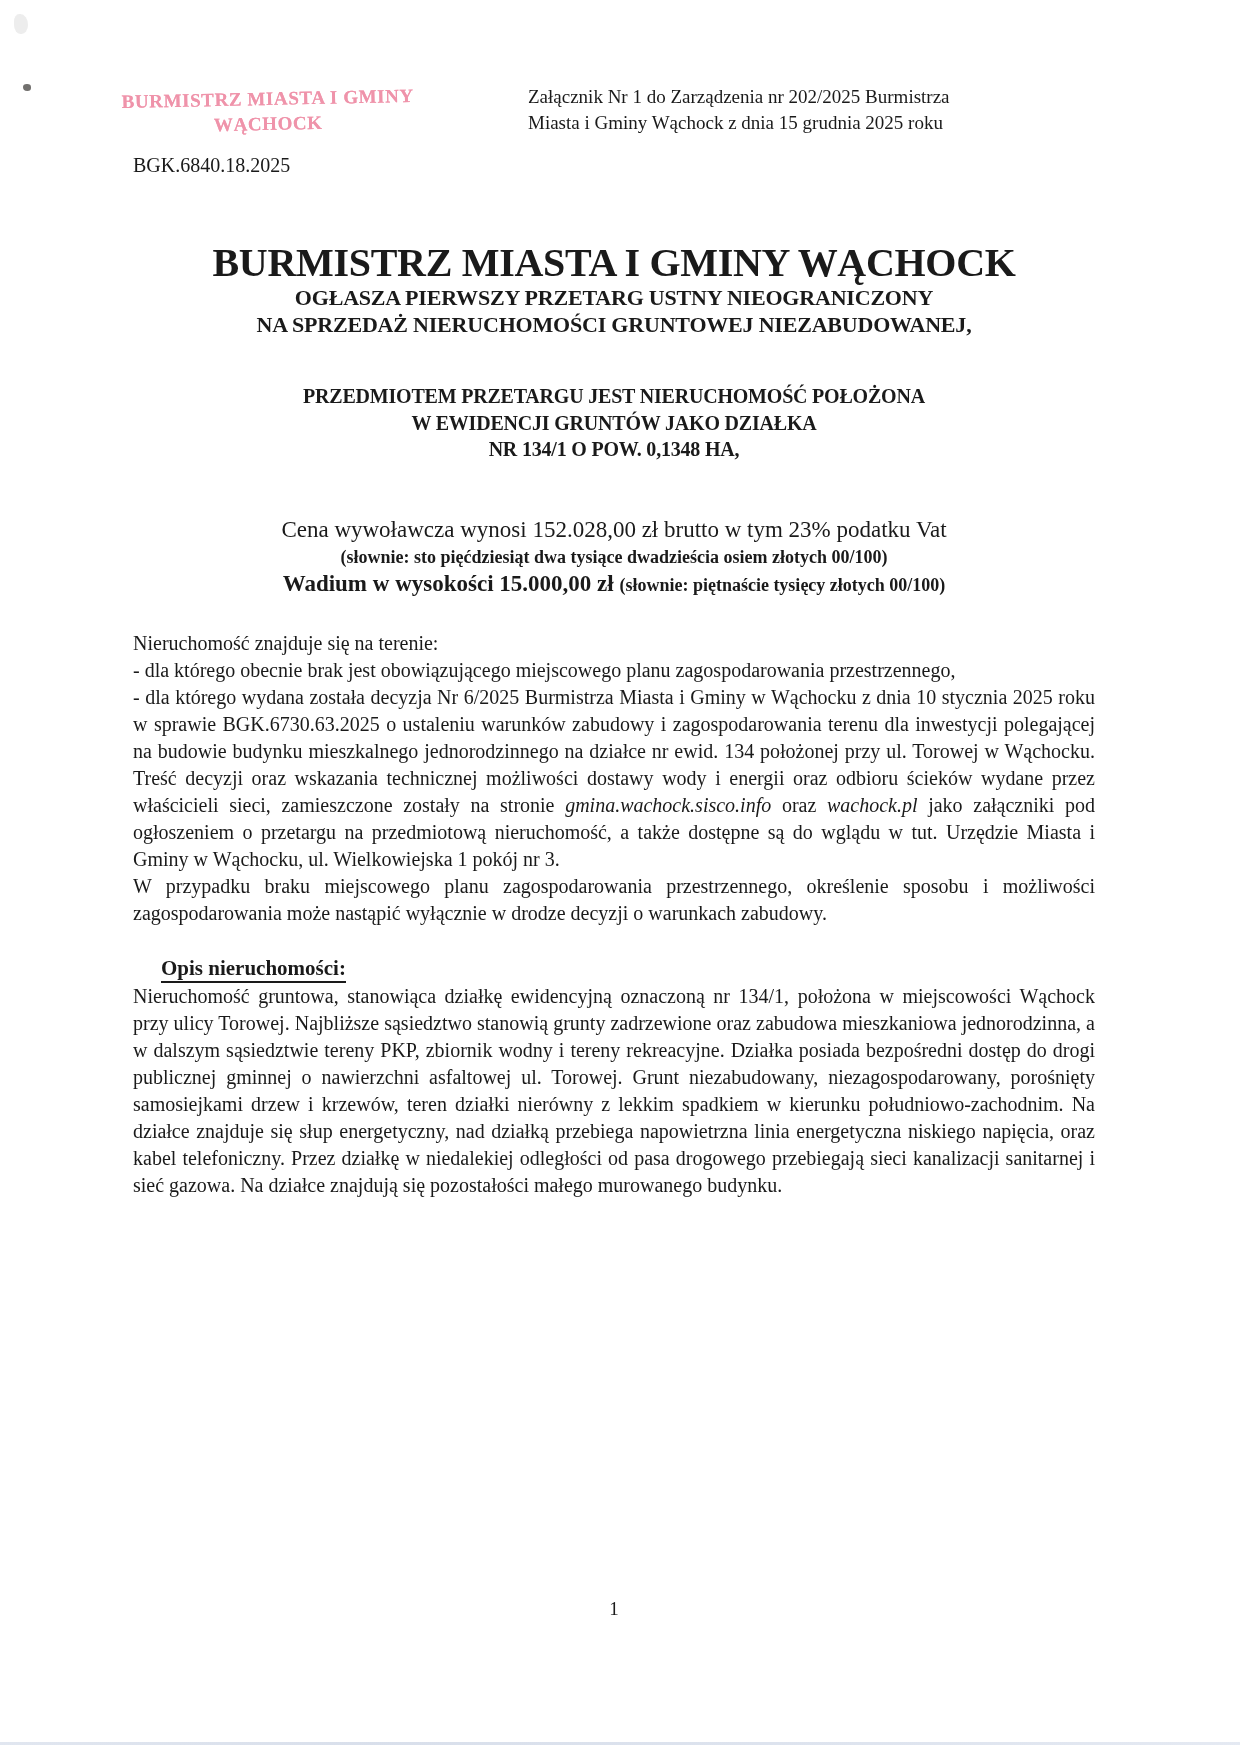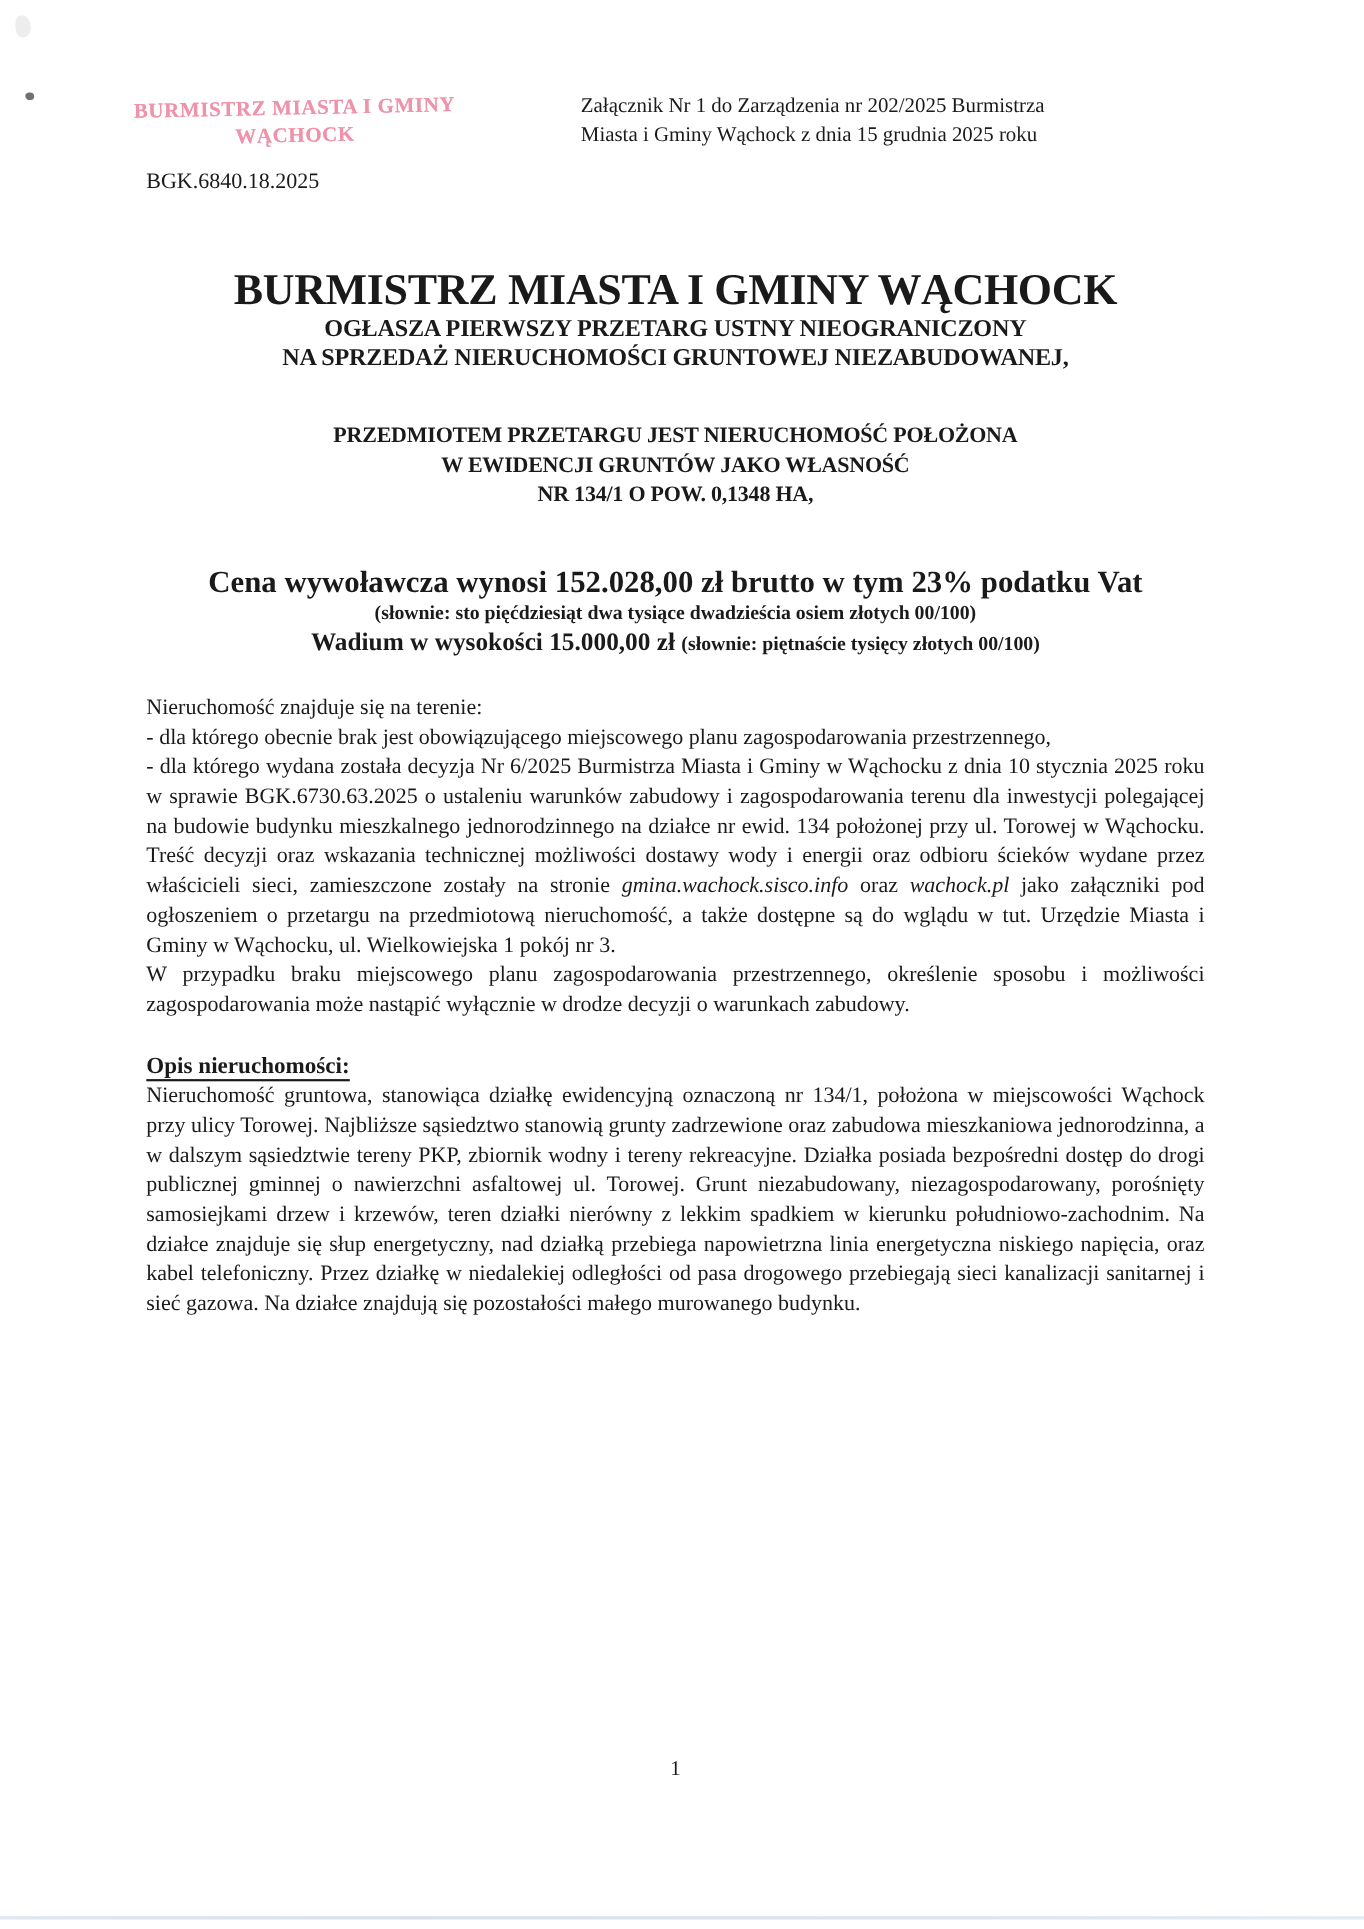--- a/index.html
+++ b/index.html
@@ -49,36 +49,37 @@
   .center-col{position:absolute;left:133px;width:962px;text-align:center;}
   .title-block{top:246px;}
   .title-main{
     font-size:40px;font-weight:bold;line-height:34px;margin:0 0 4px 0;
     letter-spacing:-.3px;
   }
   .title-sub{font-size:22px;font-weight:bold;line-height:27px;letter-spacing:-.2px;}
   .subject-block{top:383px;}
   .subject-line{font-size:20px;font-weight:bold;line-height:26.5px;letter-spacing:-.2px;}
   .price-block{top:515px;}
-  .price-main{font-size:28px;font-weight:bold;line-height:30px;}
+  .price-main{font-size:23px;font-weight:normal;line-height:30px;}
   .price-words{font-size:18px;font-weight:bold;line-height:24px;}
   .wadium-line{font-size:23px;font-weight:bold;line-height:30px;}
   .wadium-words{font-size:18px;}
   
   .body-col{
     position:absolute;left:133px;top:630px;width:962px;
     font-size:20px;line-height:27px;
     text-align:justify;
   }
   .body-col p{margin:0;}
   .italic{font-style:italic;}
   .desc-heading{
     margin-top:27px;
     font-size:21px;font-weight:bold;line-height:29px;
     text-align:left;
+    margin-left:28px;
   }
   .desc-heading span{border-bottom:2px solid #1a1a1a;padding-bottom:1px;}
   .page-number{
     position:absolute;left:133px;top:1598px;width:962px;
     text-align:center;font-size:19px;
   }
 </style>
 </head>
 <body>
 
@@ -101,21 +102,21 @@
   <div class="case-number">BGK.6840.18.2025</div>
 
   <div class="center-col title-block">
     <div class="title-main">BURMISTRZ MIASTA I GMINY WĄCHOCK</div>
     <div class="title-sub">OGŁASZA PIERWSZY PRZETARG USTNY NIEOGRANICZONY</div>
     <div class="title-sub">NA SPRZEDAŻ NIERUCHOMOŚCI GRUNTOWEJ NIEZABUDOWANEJ,</div>
   </div>
 
   <div class="center-col subject-block">
     <div class="subject-line">PRZEDMIOTEM PRZETARGU JEST NIERUCHOMOŚĆ POŁOŻONA</div>
-    <div class="subject-line">W EWIDENCJI GRUNTÓW JAKO WŁASNOŚĆ</div>
+    <div class="subject-line">W EWIDENCJI GRUNTÓW JAKO DZIAŁKA</div>
     <div class="subject-line">NR 134/1 O POW. 0,1348 HA,</div>
   </div>
 
   <div class="center-col price-block">
     <div class="price-main">Cena wywoławcza wynosi 152.028,00 zł brutto w tym 23% podatku Vat</div>
     <div class="price-words">(słownie: sto pięćdziesiąt dwa tysiące dwadzieścia osiem złotych 00/100)</div>
     <div class="wadium-line"><span>Wadium w wysokości 15.000,00 zł</span> <span class="wadium-words">(słownie: piętnaście tysięcy złotych 00/100)</span></div>
   </div>
 
   <div class="body-col">

